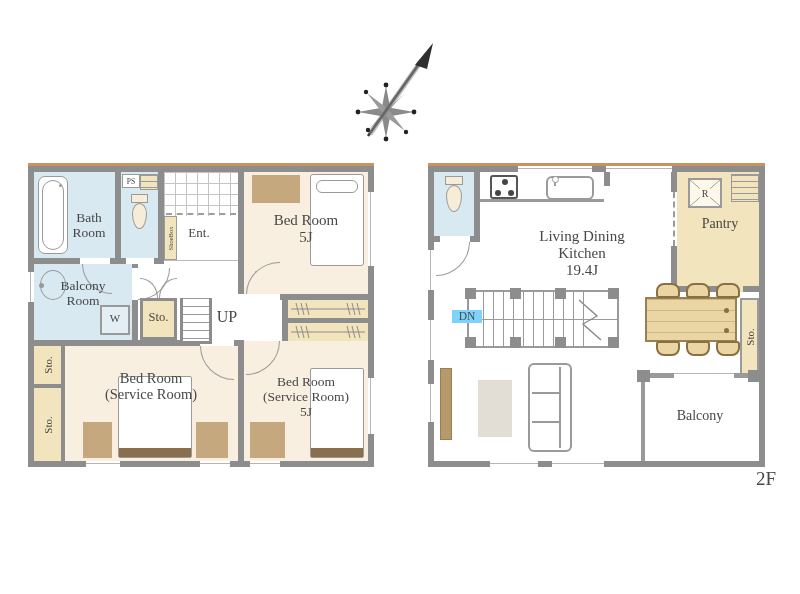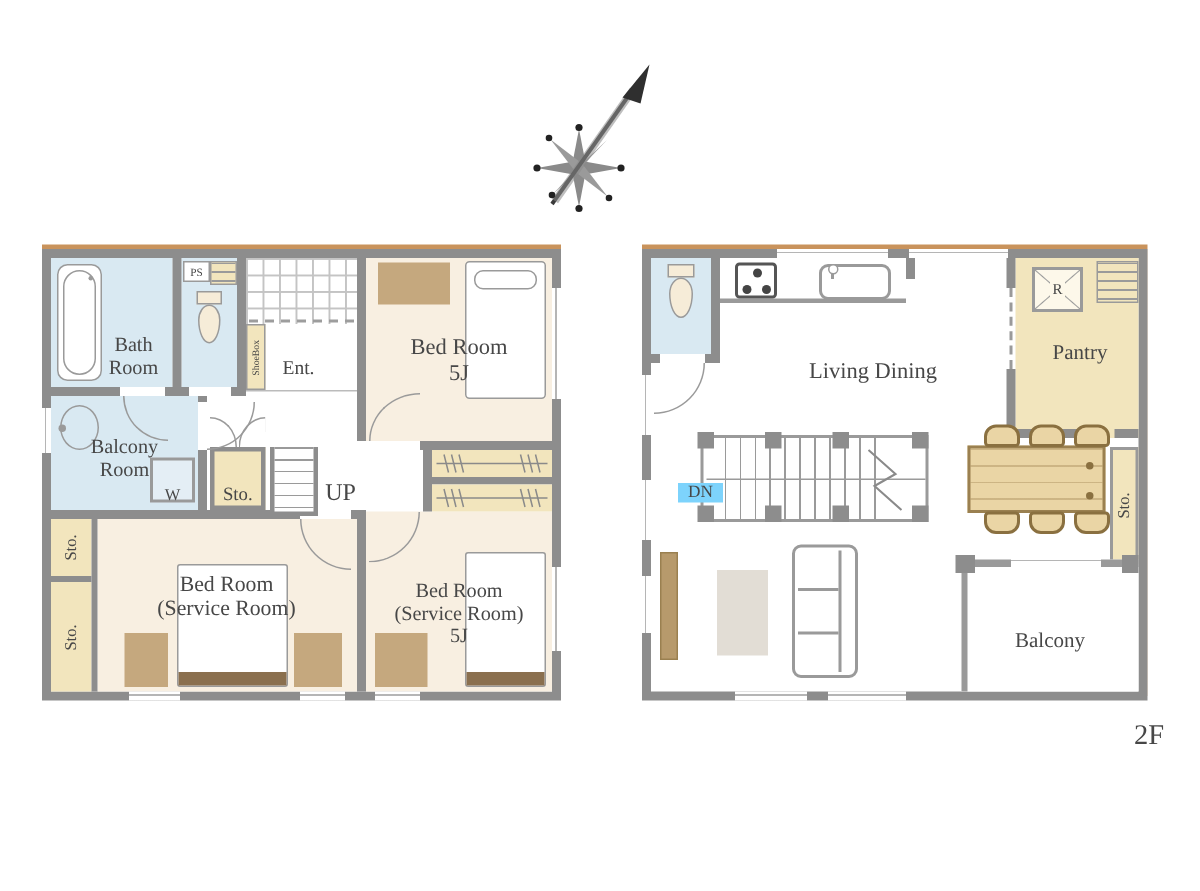--- a/index.html
+++ b/index.html
@@ -5,21 +5,21 @@
   :root{
     --wall:#8d8d8d; --blue:#d9e9f2; --cream:#f8efe1; --tan:#f2e5bd;
     --wood:#ead5a5; --brown:#c5a87e; --band:#8a6f4e; --ln:#9a9a9a; --txt:#474747;
   }
   html,body{margin:0;padding:0;background:#fff;}
   body{width:800px;height:594px;font-family:"Liberation Serif",serif;color:var(--txt);}
   .canvas{position:relative;width:800px;height:594px;background:#fff;overflow:hidden;}
   .plan{position:absolute;box-sizing:border-box;border:6px solid var(--wall);background:#fff;box-shadow:0 -3px 0 0 #c9935c;}
   .w{position:absolute;background:var(--wall);}
   .rm{position:absolute;box-sizing:border-box;}
-  .lb{position:absolute;text-align:center;color:var(--txt);line-height:1.12;margin-top:12px;}
+  .lb{position:absolute;text-align:center;color:var(--txt);line-height:1.12;}
   .vl{position:absolute;display:flex;align-items:center;justify-content:center;color:var(--txt);}
   .vl span{transform:rotate(-90deg);white-space:nowrap;}
   .arc{position:absolute;border:1.4px solid var(--ln);box-sizing:border-box;}
   .arc.tl{border-radius:100% 0 0 0;border-right:none;border-bottom:none;}
   .arc.tr{border-radius:0 100% 0 0;border-left:none;border-bottom:none;}
   .arc.bl{border-radius:0 0 0 100%;border-top:none;border-right:none;}
   .arc.br{border-radius:0 0 100% 0;border-top:none;border-left:none;}
   .fx{position:absolute;background:#fff;border:1.5px solid var(--ln);box-sizing:border-box;}
   .winv{position:absolute;width:6px;background:linear-gradient(90deg,#fff 0 2px,#b5b5b5 2px 3px,#fff 3px 6px);}
   .winh{position:absolute;height:6px;background:linear-gradient(180deg,#fff 0 2px,#b5b5b5 2px 3px,#fff 3px 6px);}
@@ -268,17 +268,19 @@
     <div class="winv" style="left:-6px;top:78px;height:40px;"></div>
     <div class="winv" style="left:-6px;top:148px;height:40px;"></div>
     <div class="winv" style="left:-6px;top:212px;height:38px;"></div>
     <div class="winh" style="left:84px;top:-6px;width:74px;"></div>
     <div class="winh" style="left:172px;top:-6px;width:66px;"></div>
     <div class="winh" style="left:56px;top:289px;width:48px;"></div>
     <div class="winh" style="left:118px;top:289px;width:52px;"></div>
 
     <div class="lb" style="left:66px;top:56px;width:164px;font-size:15px;">
       <div>Living Dining</div>
+      <div>Kitchen</div>
+      <div>19.4J</div>
     </div>
   </div>
 
   <div class="lb" style="left:744px;top:468px;width:44px;font-size:19px;"><span>2F</span></div>
 </div>
 
 </body></html>

